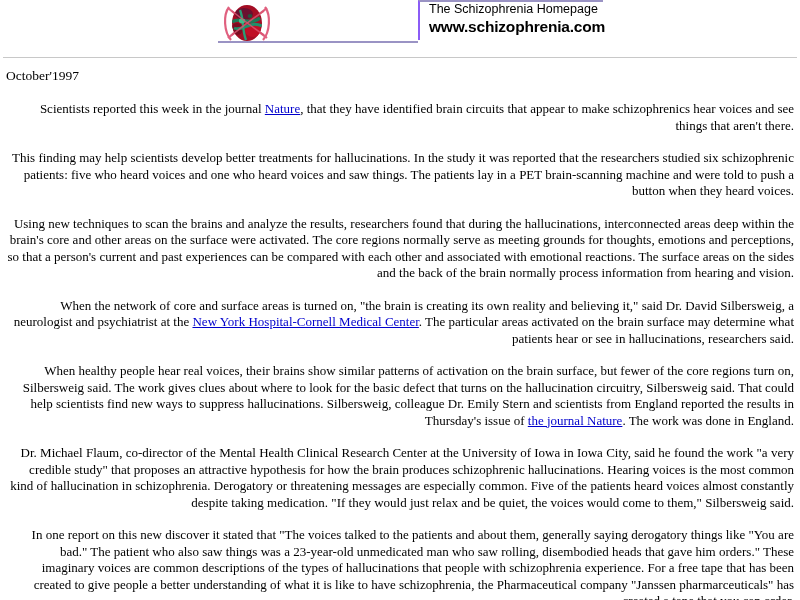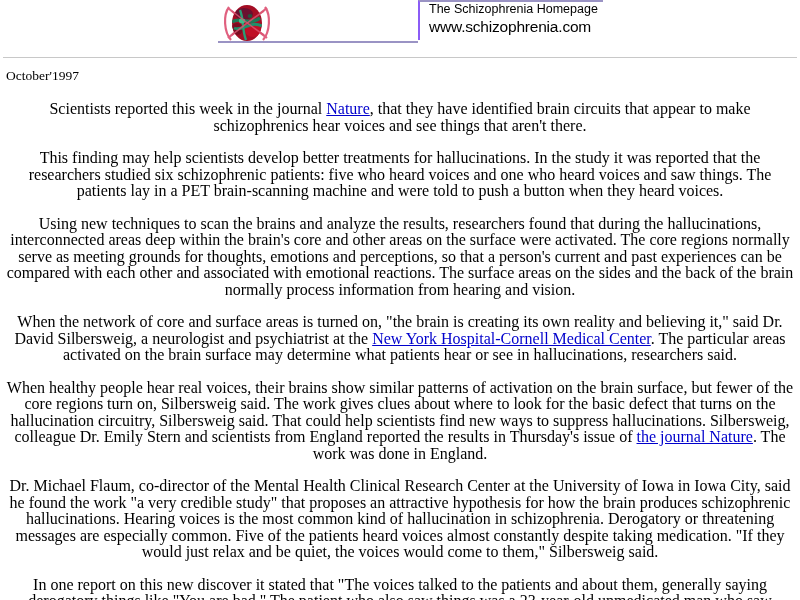--- a/index.html
+++ b/index.html
@@ -51,21 +51,21 @@
   .site-tag {
     font-family: "Liberation Sans", "DejaVu Sans", sans-serif;
     font-size: 12.5px;
     line-height: 15px;
     color: #000000;
     white-space: nowrap;
   }
   .site-url {
     font-family: "Liberation Sans", "DejaVu Sans", sans-serif;
     font-size: 15.5px;
-    font-weight: normal;
+    font-weight: bold;
     line-height: 19px;
     color: #000000;
     white-space: nowrap;
     letter-spacing: -0.2px;
   }
 
   .top-rule {
     position: absolute;
     left: 3px;
     top: 57px;
@@ -84,24 +84,24 @@
     font-weight: bold;
     line-height: 17px;
     margin: 0 0 18px 0;
   }
   .dateline {
     font-size: 13.5px;
     line-height: 16px;
     margin: 0 0 17px 0;
   }
   p.body-para {
-    font-size: 16px;
+    font-size: 13px;
     line-height: 16.5px;
     margin: 0 0 16px 0;
-    text-align: center;
+    text-align: right;
   }
   a.xlink {
     color: #0000cc;
     text-decoration: underline;
   }
 </style>
 </head>
 <body>
 
 <div class="masthead">

